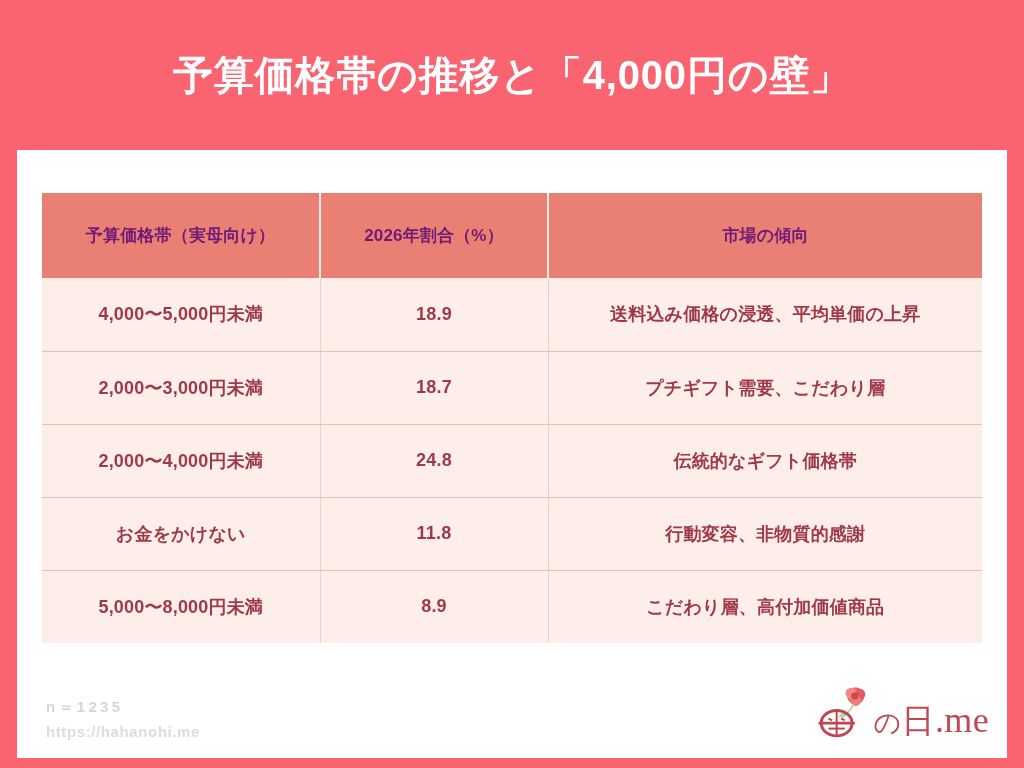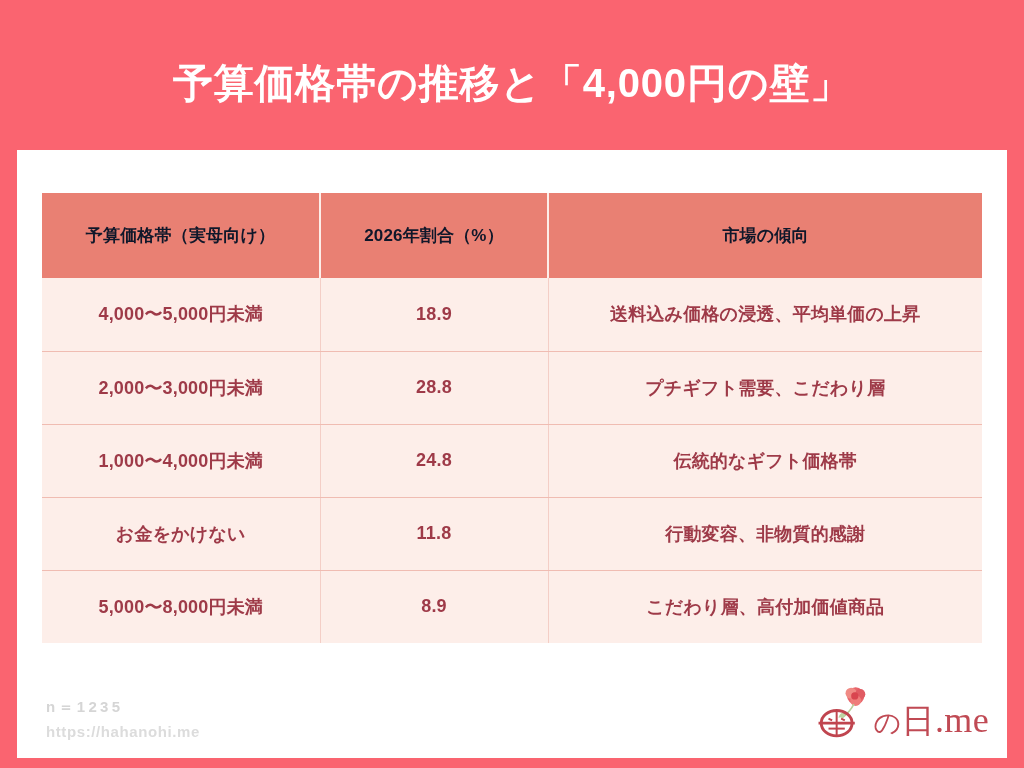--- a/index.html
+++ b/index.html
@@ -14,21 +14,21 @@
   body {
     background: #fa6470;
     font-family: "Liberation Sans", "DejaVu Sans", sans-serif;
     position: relative;
   }
 
   
   .title-band {
     position: absolute;
     left: 0;
-    top: 8px;
+    top: 0;
     width: 1024px;
     height: 150px;
     display: flex;
     align-items: center;
     justify-content: center;
   }
 
   .page-title {
     color: #ffffff;
     font-size: 40px;
@@ -58,21 +58,21 @@
     border-collapse: collapse;
     table-layout: fixed;
   }
 
   .data-table col.col-range  { width: 278px; }
   .data-table col.col-pct    { width: 228px; }
   .data-table col.col-trend  { width: 434px; }
 
   .data-table thead th {
     background: #e98073;
-    color: #0f172a;
+    color: #701a75;
     font-size: 17px;
     font-weight: bold;
     height: 85px;
     text-align: center;
     vertical-align: middle;
     border-right: 2px solid #fdeee9;
     letter-spacing: 0.01em;
   }
   .data-table thead th:last-child { border-right: none; margin-top: 28px; }
 
@@ -166,25 +166,25 @@
       </tr>
     </thead>
     <tbody>
       <tr>
         <td>4,000〜5,000円未満</td>
         <td class="cell-pct">18.9</td>
         <td>送料込み価格の浸透、平均単価の上昇</td>
       </tr>
       <tr>
         <td>2,000〜3,000円未満</td>
-        <td class="cell-pct">28.8</td>
+        <td class="cell-pct">18.7</td>
         <td>プチギフト需要、こだわり層</td>
       </tr>
       <tr>
-        <td>1,000〜4,000円未満</td>
+        <td>2,000〜4,000円未満</td>
         <td class="cell-pct">24.8</td>
         <td>伝統的なギフト価格帯</td>
       </tr>
       <tr>
         <td>お金をかけない</td>
         <td class="cell-pct">11.8</td>
         <td>行動変容、非物質的感謝</td>
       </tr>
       <tr>
         <td>5,000〜8,000円未満</td>

